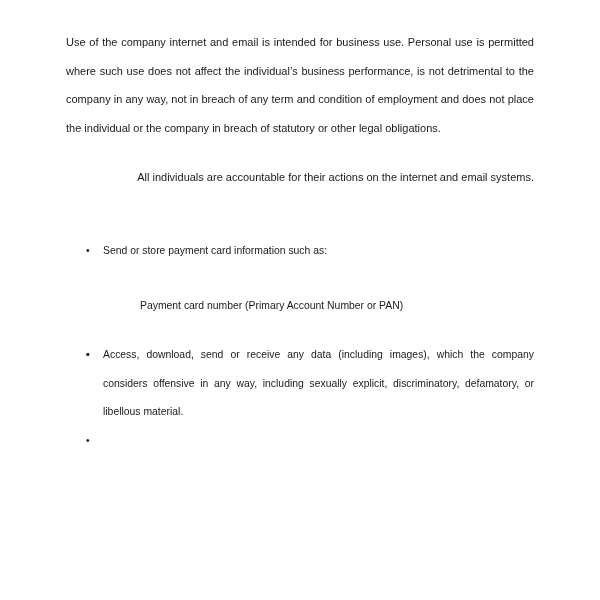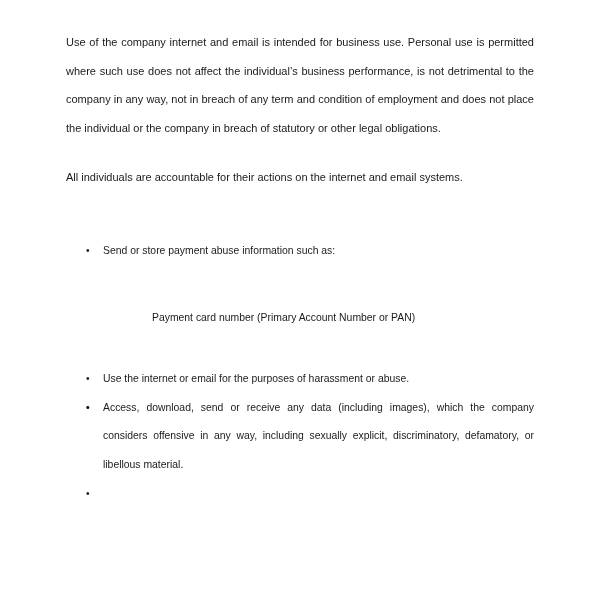--- a/index.html
+++ b/index.html
@@ -35,21 +35,21 @@
   p.para {
     margin: 0;
     font-size: 11px;
     line-height: 28.6px;
     text-align: justify;
     text-justify: inter-word;
     color: #1a1a1a;
   }
 
   p.para.nojustify {
-    text-align: left;
+    text-align: right;
   }
 
   .gap-sm { height: 21px; }
   .gap-md { height: 24px; }
   .gap-lg { height: 26px; }
 
   
   ul.bullets {
     list-style: none;
     margin: 0;
@@ -71,21 +71,21 @@
     position: absolute;
     left: 20px;
     top: 0;
     line-height: 28.6px;
     font-size: 10.4px;
     color: #1a1a1a;
   }
 
   
   .subitems {
-    margin: 12px;
+    margin: 0;
     padding: 0;
     list-style: none;
   }
   .subitems > li {
     padding-left: 74px;
     font-size: 10.4px;
     line-height: 28.6px;
     text-align: left;
     color: #1a1a1a;
   }
@@ -106,36 +106,35 @@
     <p class="para nojustify">All individuals are accountable for their actions on the internet and email systems.</p>
 
     <div class="gap-sm"></div>
 
 
     <div class="gap-md"></div>
 
     <ul class="bullets">
       <li class="nojustify">
         <span class="bullet-dot">•</span>
-        <span>Send or store payment abuse information such as:</span>
+        <span>Send or store payment card information such as:</span>
       </li>
     </ul>
 
     <div class="gap-lg"></div>
 
     <ul class="subitems">
       <li>Payment card number (Primary Account Number or PAN)</li>
     </ul>
 
     <div class="gap-sm"></div>
 
     <ul class="bullets">
       <li class="nojustify">
         <span class="bullet-dot">•</span>
-        <span>Use the internet or email for the purposes of harassment or abuse.</span>
       </li>
       <li class="nojustify">
         <span class="bullet-dot">•</span>
       </li>
       <li>
         <span class="bullet-dot">•</span>
         <span>Access, download, send or receive any data (including images), which the company considers offensive in any way, including sexually explicit, discriminatory, defamatory, or libellous material.</span>
       </li>
       <li>
         <span class="bullet-dot">•</span>

